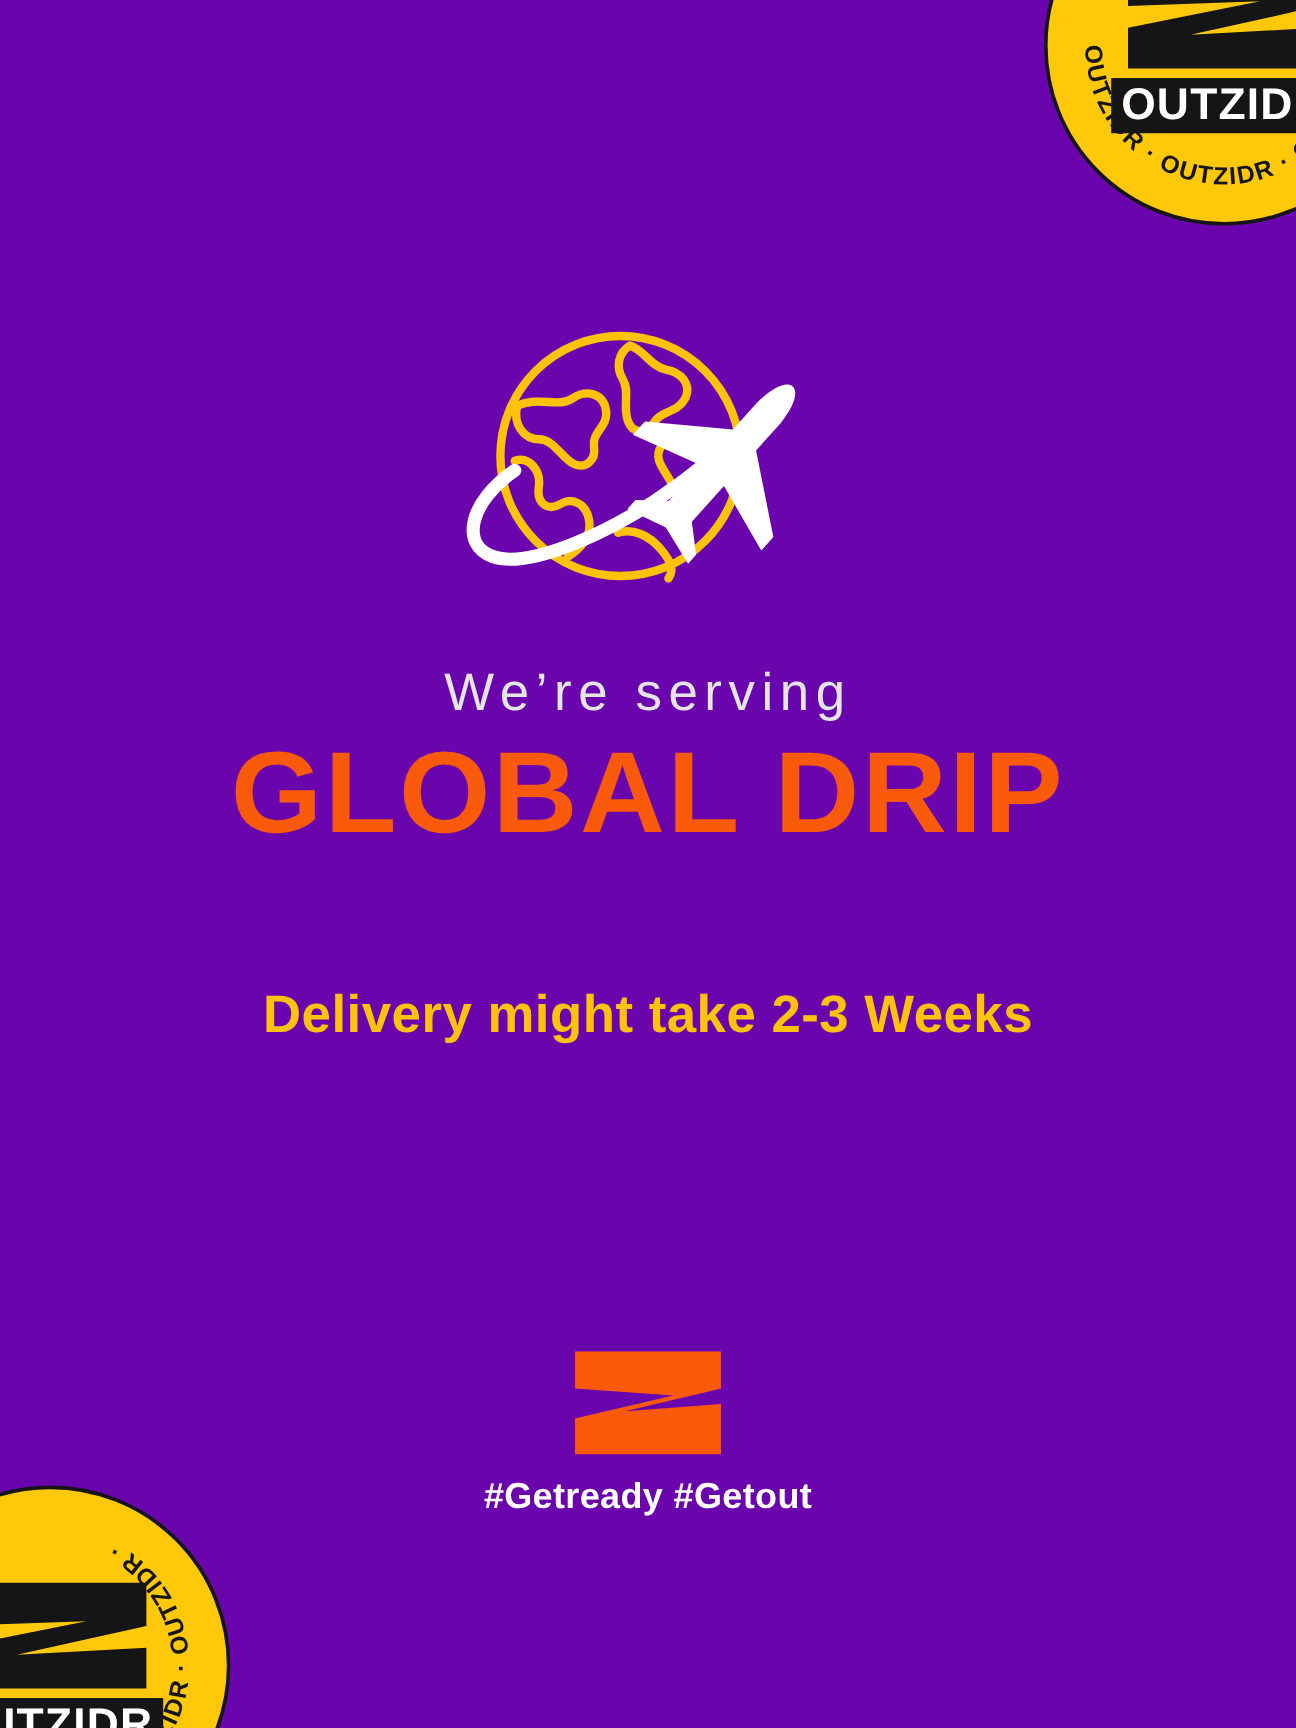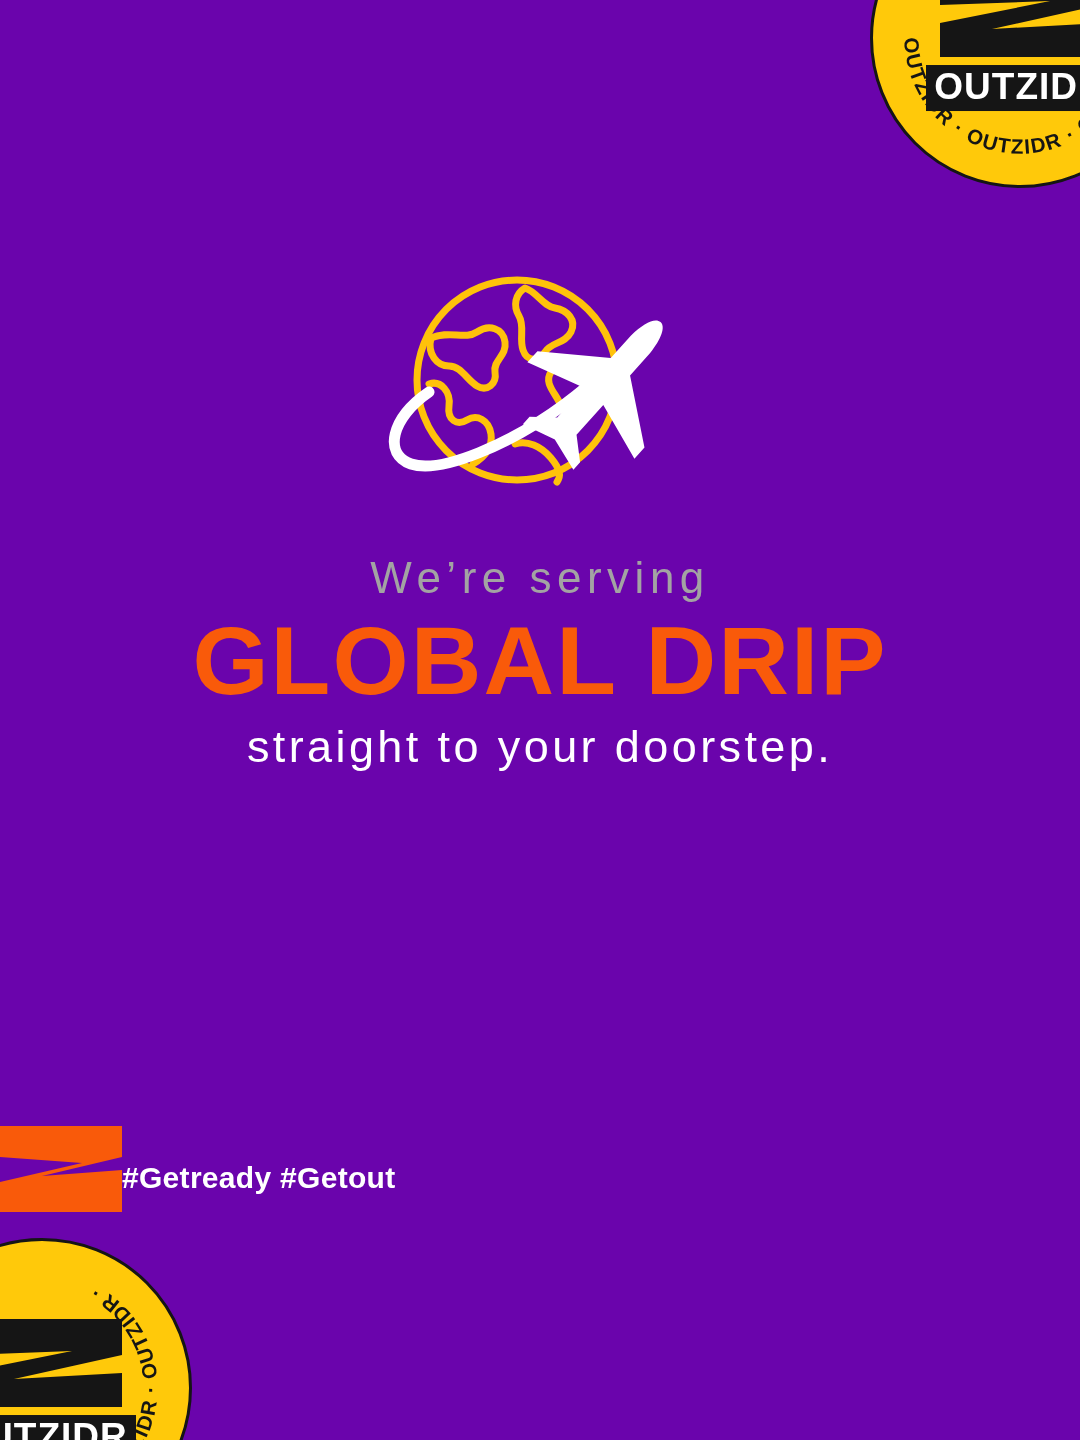--- a/index.html
+++ b/index.html
@@ -84,21 +84,21 @@
 
   
   .headline {
     position: absolute;
     left: 0;
     right: 0;
     top: 552px;
     text-align: center;
   }
   .line-serving {
-    color: #a3a3a3;
+    color: #e5e5e5;
     font-size: 44px;
     font-weight: 400;
     letter-spacing: 5.5px;
     line-height: 1.18;
   }
   .line-globaldrip {
     color: #F95A0A;
     font-size: 96px;
     font-weight: bold;
     letter-spacing: 2px;
@@ -142,21 +142,21 @@
   }
   .delivery-sub .emoji { font-style: normal; letter-spacing: 0; }
 
   
   .footer {
     position: absolute;
     left: 0;
     right: 0;
     top: 1126px;
     display: flex;
-    flex-direction: row;
+    flex-direction: column;
     align-items: center;
   }
   .footer-z { width: 122px; height: 86px; display: block; }
   .footer-tags {
     margin-top: 18px;
     color: #ffffff;
     font-size: 30px;
     font-weight: bold;
     letter-spacing: 0.3px;
     line-height: 1.2;
@@ -230,24 +230,24 @@
                  L 13,54 L 34,72 L 34,82 L 0,72 L -34,82 L -34,72 L -13,54
                  L -13,14 L -72,33 L -72,18 L -13,-26 L -13,-56
                  C -12,-74 -7,-86 0,-86 Z" fill="#FFFFFF"></path>
       </g>
     </svg>
   </div>
 
   <div class="headline">
     <div class="line-serving">We’re serving</div>
     <div class="line-globaldrip">GLOBAL DRIP</div>
-    <div class="line-doorstep">straight to your doorstep.</div>
   </div>
 
   <div class="delivery">
+    <div class="delivery-main">Delivery might take 2-3 Weeks</div>
   </div>
 
   <div class="footer">
     <svg class="footer-z" viewBox="0 0 122 86">
       <polygon points="0,0 122,0 122,31 42,50 122,44 122,86 0,86 0,56 82,37 0,31" fill="#F95A0A"></polygon>
     </svg>
     <div class="footer-tags">#Getready #Getout</div>
   </div>
 
 </div>

